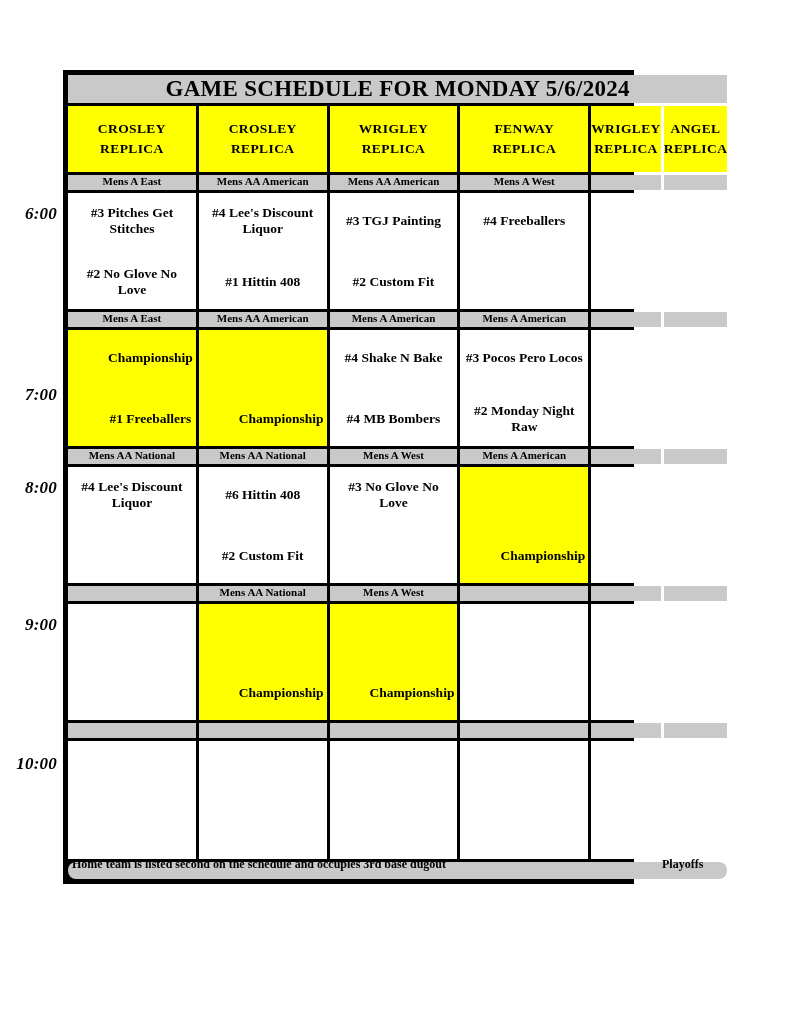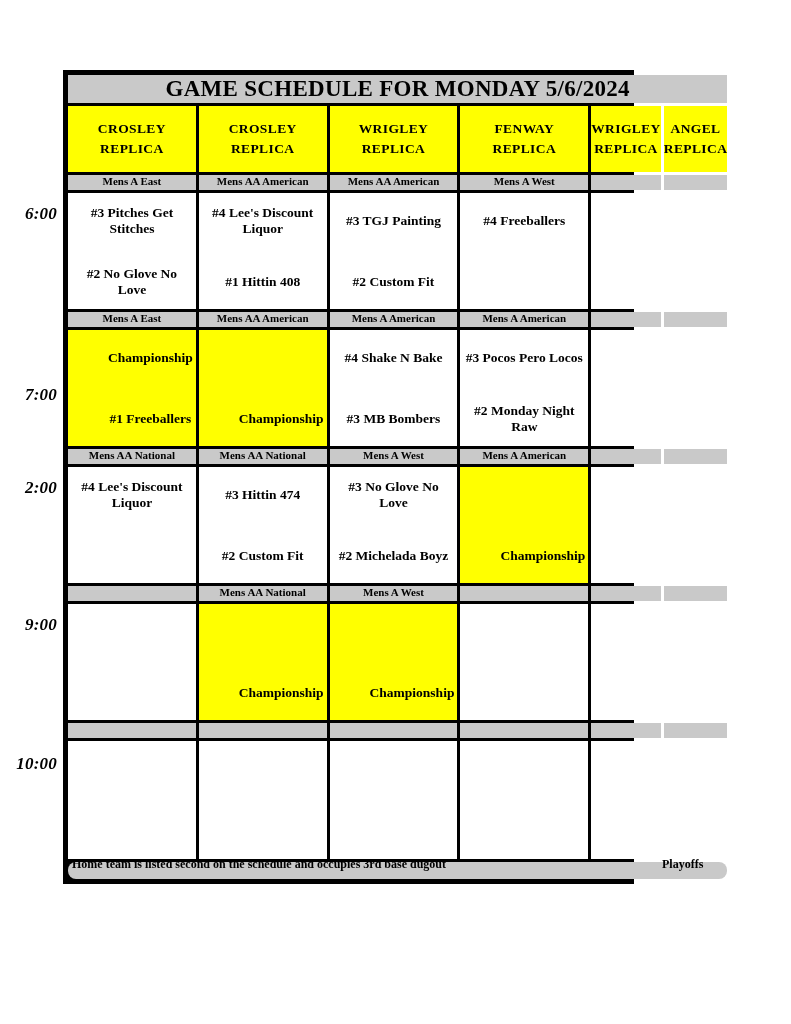--- a/index.html
+++ b/index.html
@@ -56,21 +56,21 @@
     font-size:12px; padding:0 24px 12px 4px;border-radius:8px;
   }
 </style>
 </head>
 <body>
 
 <div class="page">
 
   <div class="time t0">6:00</div>
   <div class="time t1">7:00</div>
-  <div class="time t2">2:00</div>
+  <div class="time t2">8:00</div>
   <div class="time t3">9:00</div>
   <div class="time t4">10:00</div>
 
   <div class="schedule-table">
 
     <div class="title-row">GAME SCHEDULE FOR MONDAY 5/6/2024</div>
 
     <div class="hdr">
       <div>CROSLEY</div>
       <div>REPLICA</div>
@@ -161,21 +161,21 @@
     <div class="cell hl">
       <div class="team team-top">Championship</div>
       <div class="team team-bottom">#1 Freeballers</div>
     </div>
     <div class="cell hl">
       <div class="team team-top"></div>
       <div class="team team-bottom">Championship</div>
     </div>
     <div class="cell">
       <div class="team team-top">#4 Shake N Bake</div>
-      <div class="team team-bottom">#3 MB Bombers</div>
+      <div class="team team-bottom">#4 MB Bombers</div>
     </div>
     <div class="cell">
       <div class="team team-top">#3 Pocos Pero Locos</div>
       <div class="team team-bottom">#2 Monday Night Raw</div>
     </div>
     <div class="cell">
       <div class="team team-top"></div>
       <div class="team team-bottom"></div>
     </div>
     <div class="cell">
@@ -199,26 +199,25 @@
         <span></span>
       </div>
     <div class="bar">
         <span></span>
       </div>
 
     <div class="cell">
       <div class="team team-top">#4 Lee's Discount Liquor</div>
     </div>
     <div class="cell">
-      <div class="team team-top">#3 Hittin 474</div>
+      <div class="team team-top">#6 Hittin 408</div>
       <div class="team team-bottom">#2 Custom Fit</div>
     </div>
     <div class="cell">
       <div class="team team-top">#3 No Glove No Love</div>
-      <div class="team team-bottom">#2 Michelada Boyz</div>
     </div>
     <div class="cell hl">
       <div class="team team-top"></div>
       <div class="team team-bottom">Championship</div>
     </div>
     <div class="cell">
       <div class="team team-top"></div>
       <div class="team team-bottom"></div>
     </div>
     <div class="cell">

